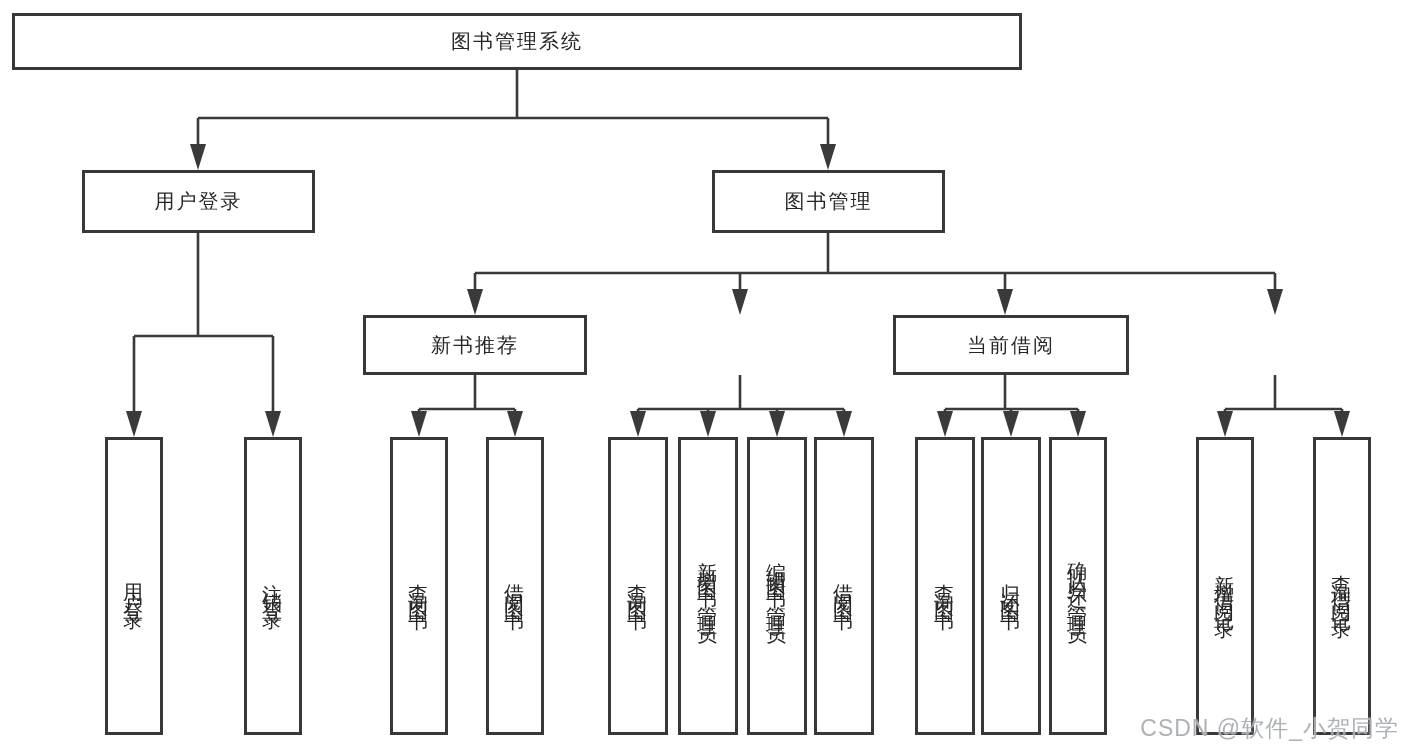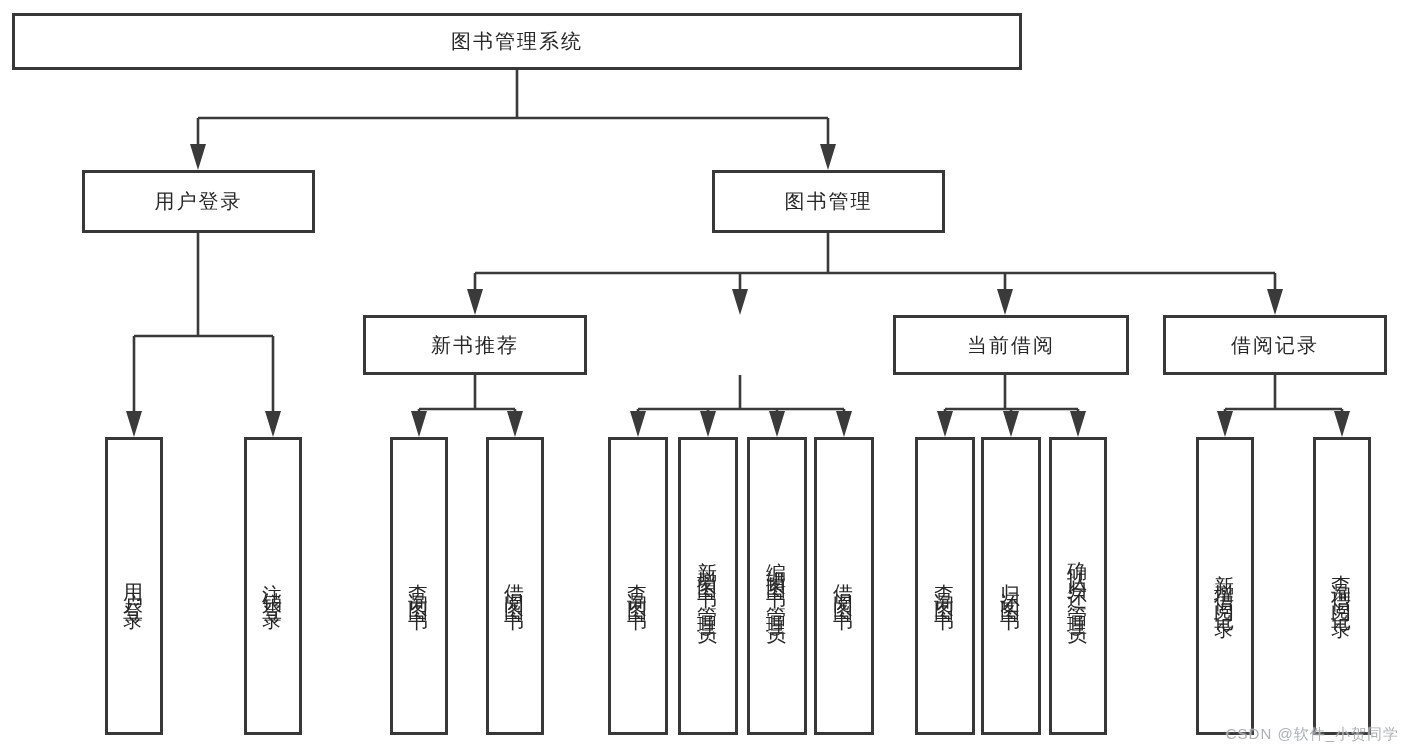--- a/index.html
+++ b/index.html
@@ -32,21 +32,21 @@
     text-orientation:mixed;
     letter-spacing:9px;
     font-size:20px;
     white-space:normal;
   }
   .watermark{
     position:absolute;
     right:6px;
     bottom:3px;
     z-index:5;
-    font-size:15px;
+    font-size:23px;
     color:rgba(164,169,174,0.9);
     text-shadow:0 0 2px #ffffff;
     letter-spacing:1px;
   }
 </style>
 </head>
 <body>
 
 <div class="stage">
 
@@ -81,21 +81,20 @@
     </g>
   </svg>
 
   <div class="node" style="left:12px;top:13px;width:1010px;height:57px">图书管理系统</div>
 
   <div class="node" style="left:82px;top:170px;width:233px;height:63px">用户登录</div>
   <div class="node" style="left:363px;top:315px;width:224px;height:60px">新书推荐</div>
 
   <div class="node" style="left:712px;top:170px;width:233px;height:63px">图书管理</div>
   <div class="node" style="left:893px;top:315px;width:236px;height:60px">当前借阅</div>
-  <div class="node" style="left:1163px;top:315px;width:224px;height:60px">借阅记录</div>
 
   <div class="node leaf" style="left:105px;top:437px;width:58px;height:298px">用户登录</div>
   <div class="node leaf" style="left:244px;top:437px;width:58px;height:298px">注销登录</div>
 
   <div class="node leaf" style="left:390px;top:437px;width:58px;height:298px">查询图书</div>
   <div class="node leaf" style="left:486px;top:437px;width:58px;height:298px">借阅图书</div>
 
   <div class="node leaf" style="left:608px;top:437px;width:60px;height:298px">查询图书</div>
   <div class="node leaf" style="left:678px;top:437px;width:60px;height:298px">新增图书（管理员）</div>
   <div class="node leaf" style="left:747px;top:437px;width:60px;height:298px">编辑图书（管理员）</div>

